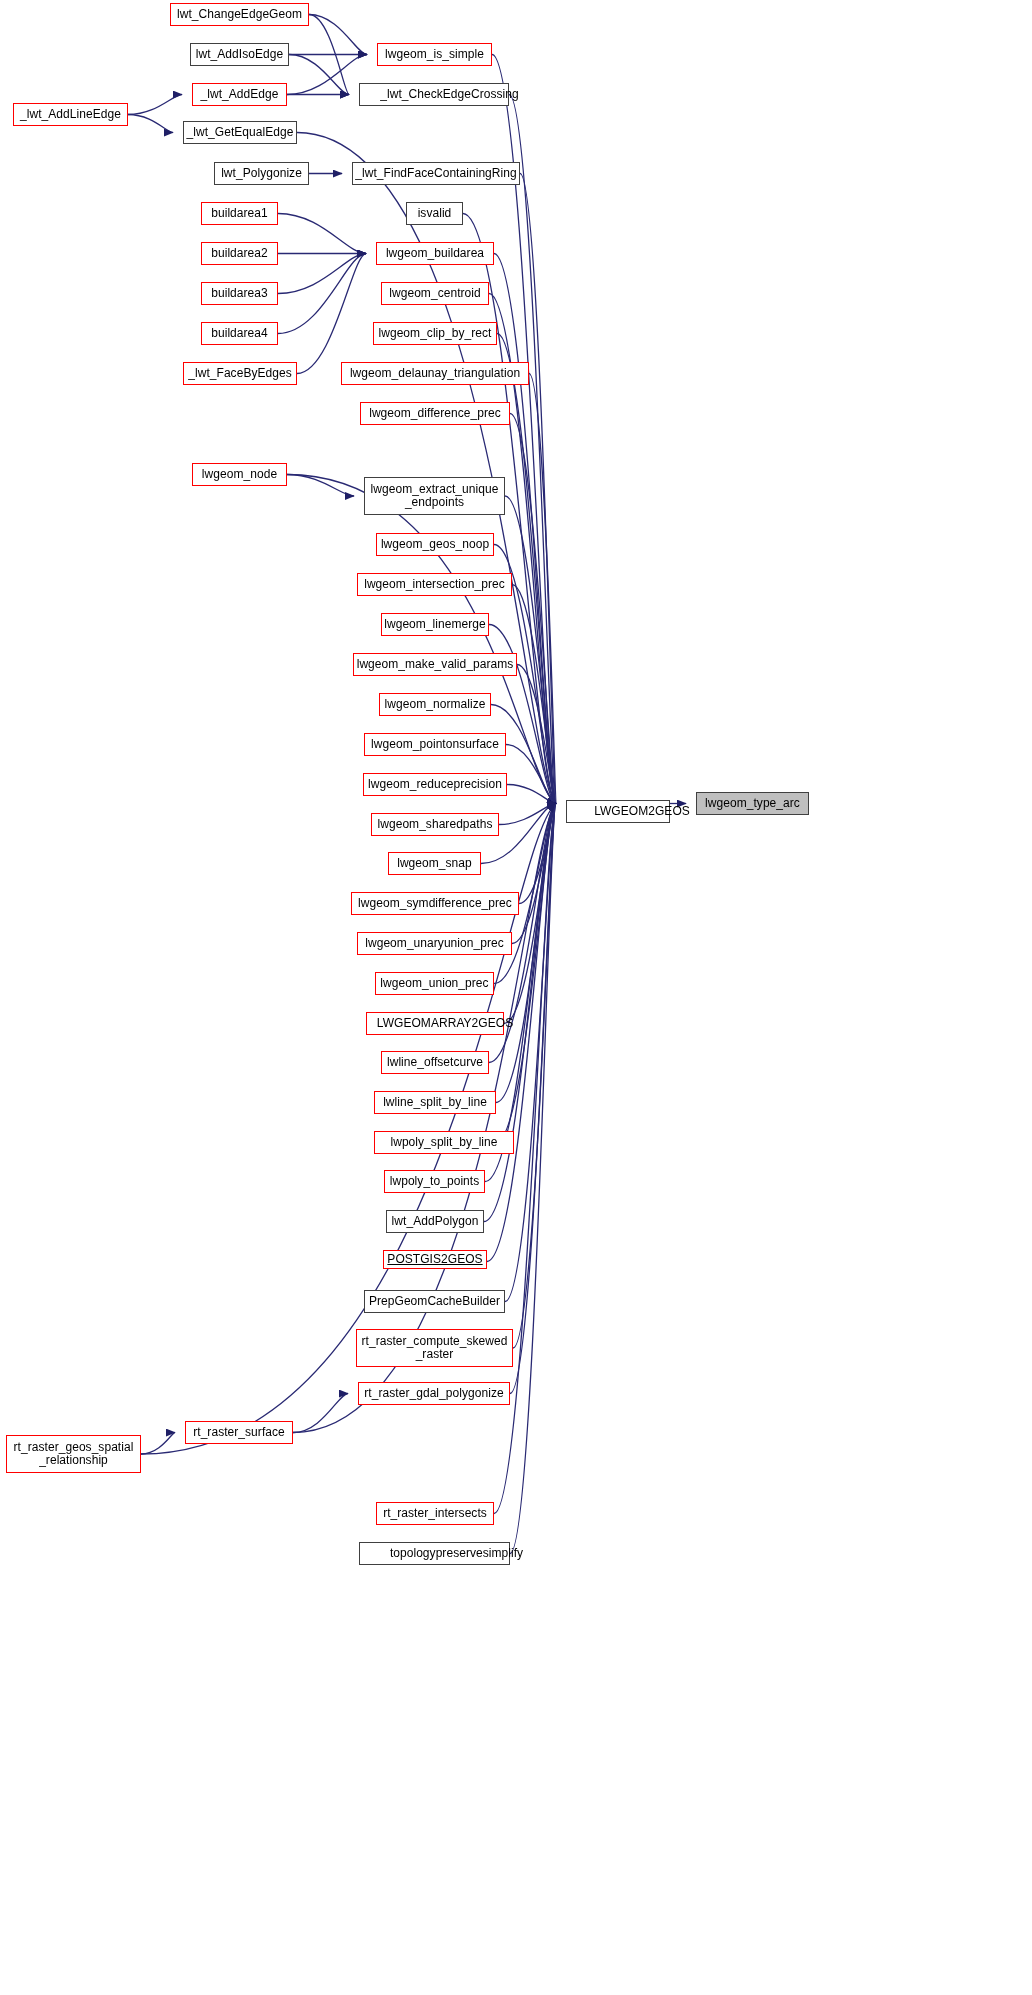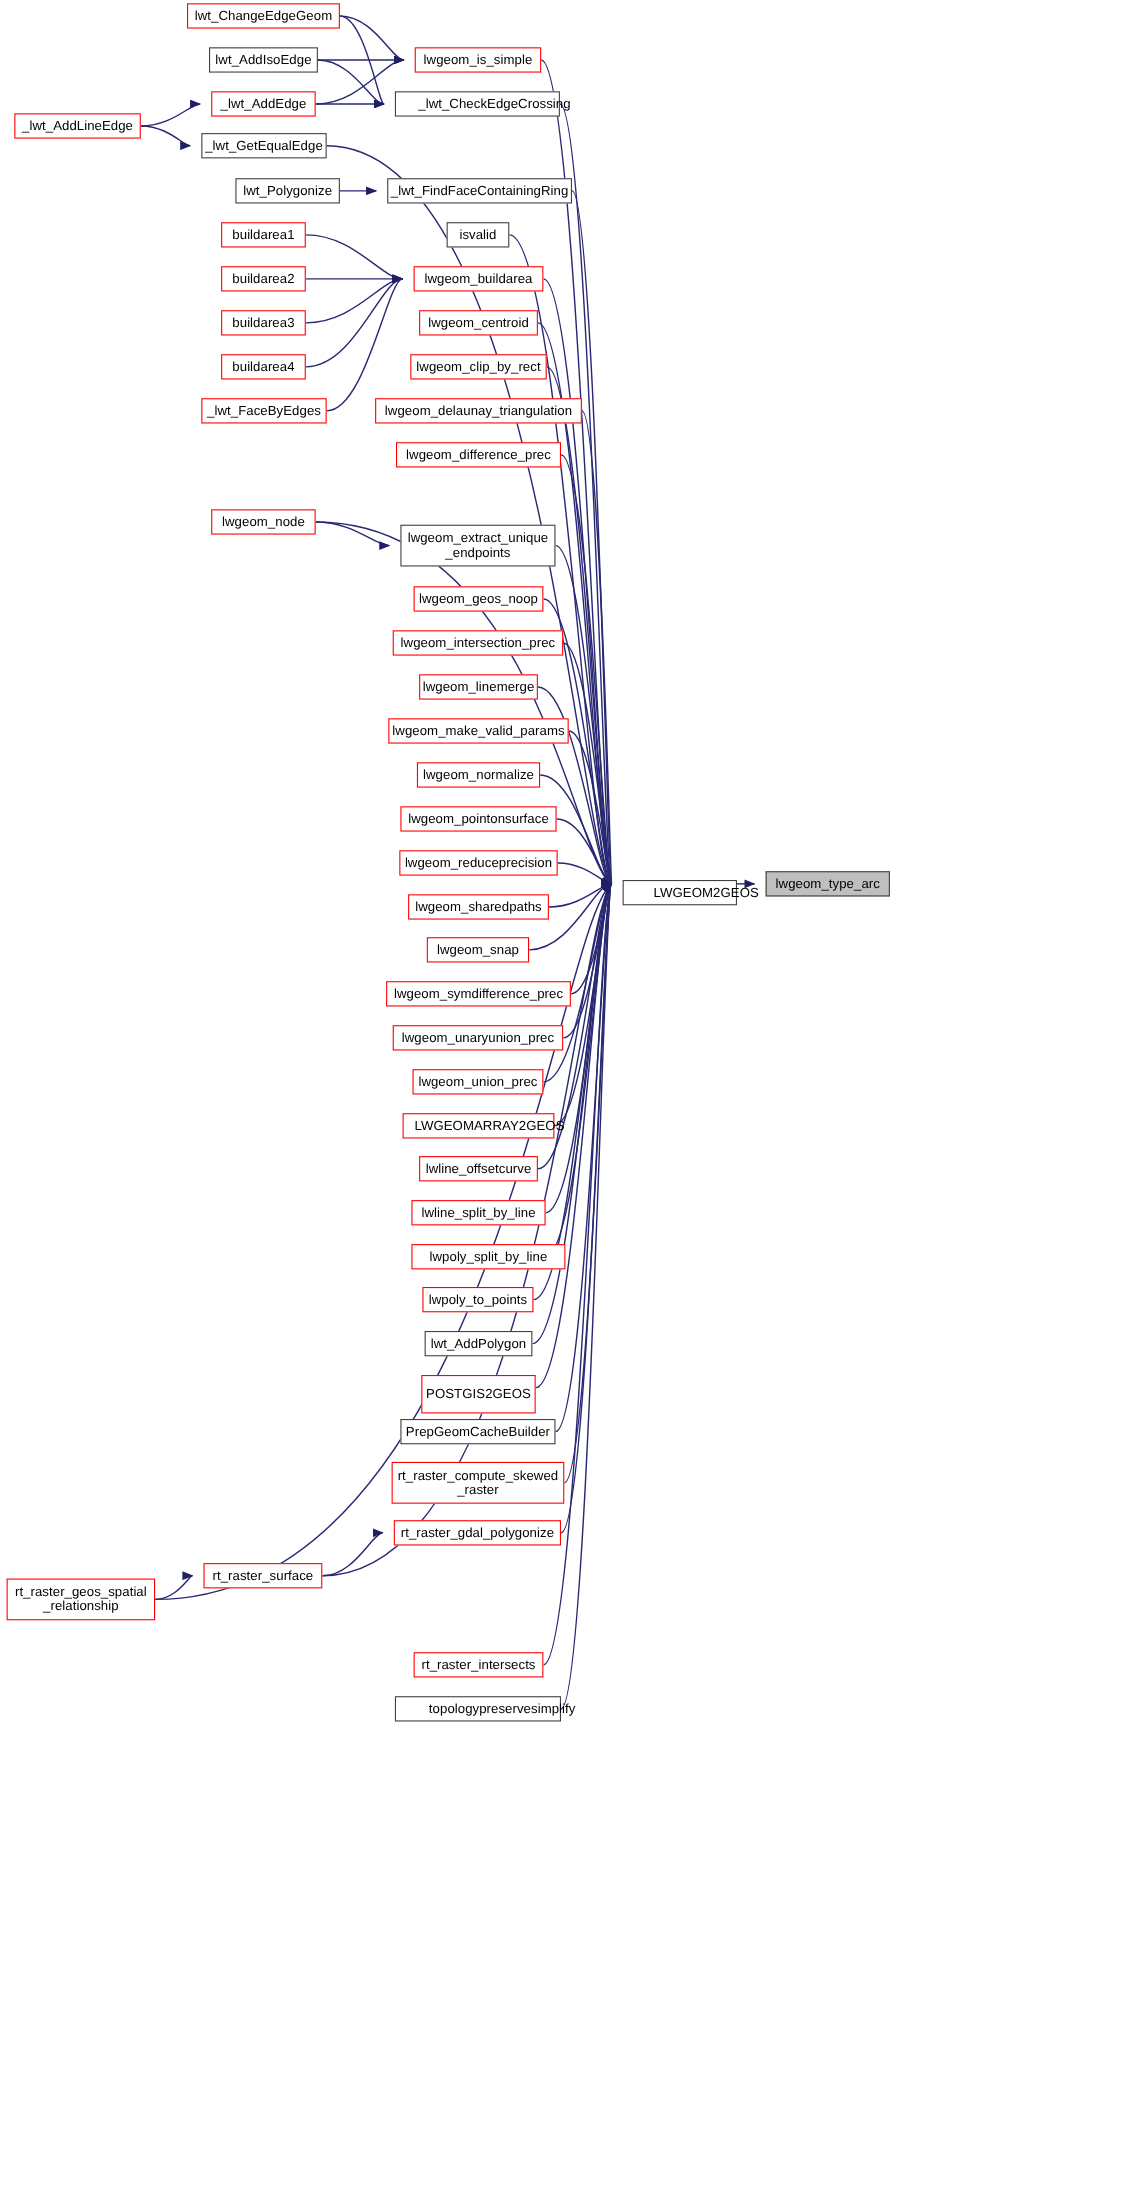--- a/index.html
+++ b/index.html
@@ -153,21 +153,21 @@
     <div class="node red" style="left: 388px; top: 852px; width: 93px; height: 23px;">lwgeom_snap</div>
     <div class="node red" style="left: 351px; top: 892px; width: 168px; height: 23px;">lwgeom_symdifference_prec</div>
     <div class="node red" style="left: 357px; top: 932px; width: 155px; height: 23px;">lwgeom_unaryunion_prec</div>
     <div class="node red" style="left: 375px; top: 972px; width: 119px; height: 23px;">lwgeom_union_prec</div>
     <div class="node red" style="left: 366px; top: 1012px; width: 138px; height: 23px; padding-left: 20px;">LWGEOMARRAY2GEOS</div>
     <div class="node red" style="left: 381px; top: 1051px; width: 108px; height: 23px;">lwline_offsetcurve</div>
     <div class="node red" style="left: 374px; top: 1091px; width: 122px; height: 23px;">lwline_split_by_line</div>
     <div class="node red" style="left: 374px; top: 1131px; width: 140px; height: 23px;">lwpoly_split_by_line</div>
     <div class="node red" style="left: 384px; top: 1170px; width: 101px; height: 23px; text-align: center;">lwpoly_to_points</div>
     <div class="node black" style="left: 386px; top: 1210px; width: 98px; height: 23px;">lwt_AddPolygon</div>
-    <div class="node red" style="left: 383px; top: 1250px; width: 104px; height: 35px;">POSTGIS2GEOS</div>
+    <div class="node red" style="left: 383px; top: 1250px; width: 104px; height: 19px; text-decoration: underline;">POSTGIS2GEOS</div>
     <div class="node black" style="left: 364px; top: 1290px; width: 141px; height: 23px;">PrepGeomCacheBuilder</div>
     <div class="node red" style="left: 356px; top: 1329px; width: 157px; height: 38px;">rt_raster_compute_skewed
 _raster</div>
     <div class="node red" style="left: 358px; top: 1382px; width: 152px; height: 23px;">rt_raster_gdal_polygonize</div>
     <div class="node red" style="left: 185px; top: 1421px; width: 108px; height: 23px;">rt_raster_surface</div>
     <div class="node red" style="left: 6px; top: 1435px; width: 135px; height: 38px;">rt_raster_geos_spatial
 _relationship</div>
     <div class="node red" style="left: 376px; top: 1502px; width: 118px; height: 23px;">rt_raster_intersects</div>
     <div class="node black" style="left: 359px; top: 1542px; width: 151px; height: 23px; padding-left: 44px;">topologypreservesimplify</div>
   </div>

